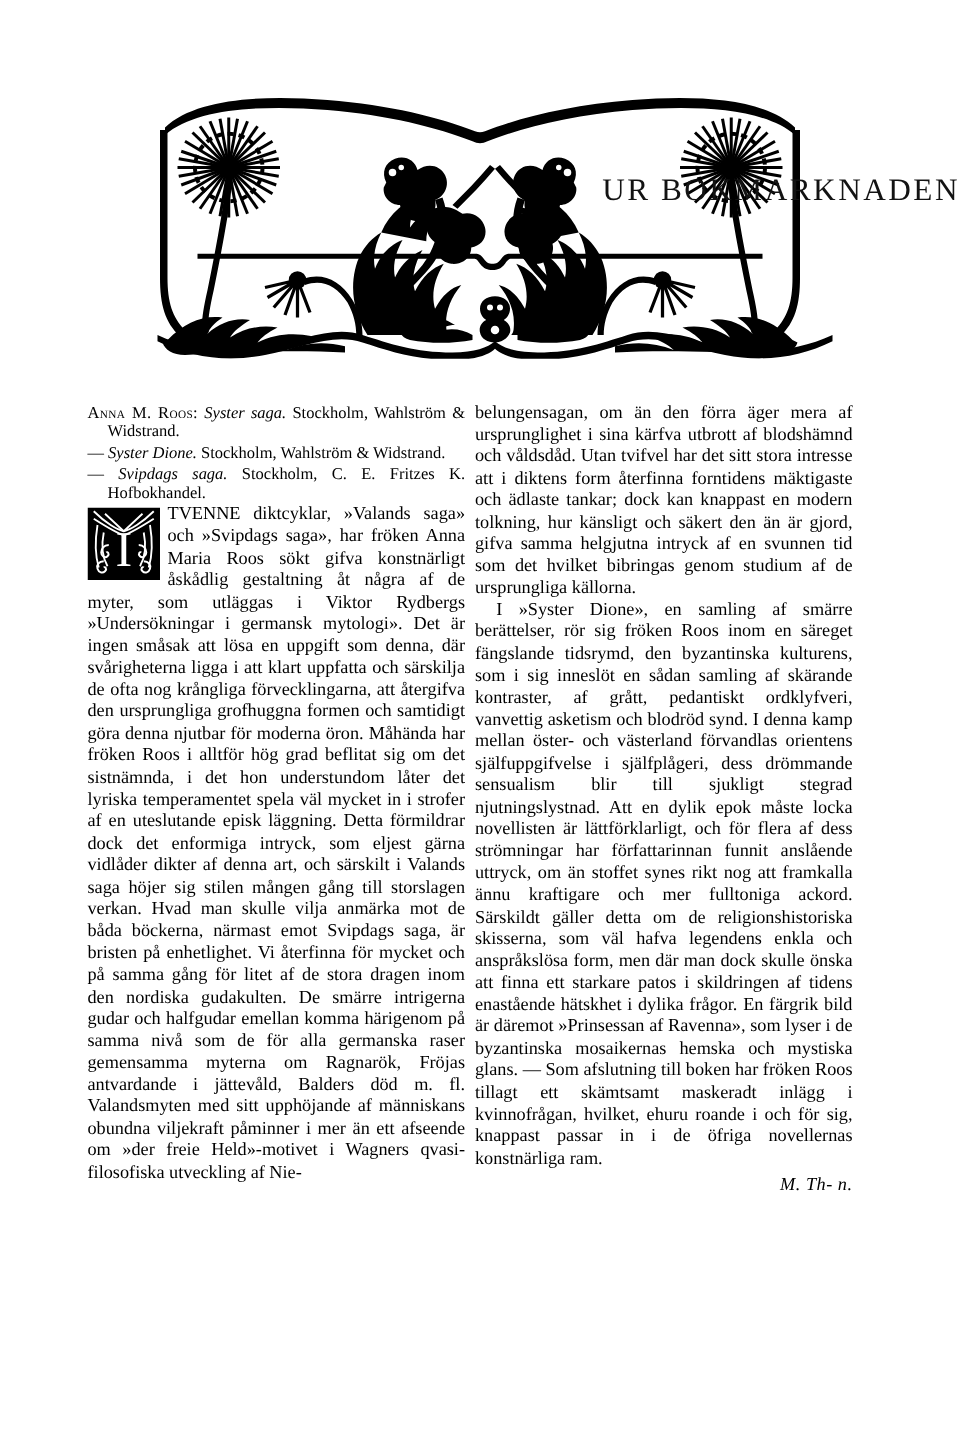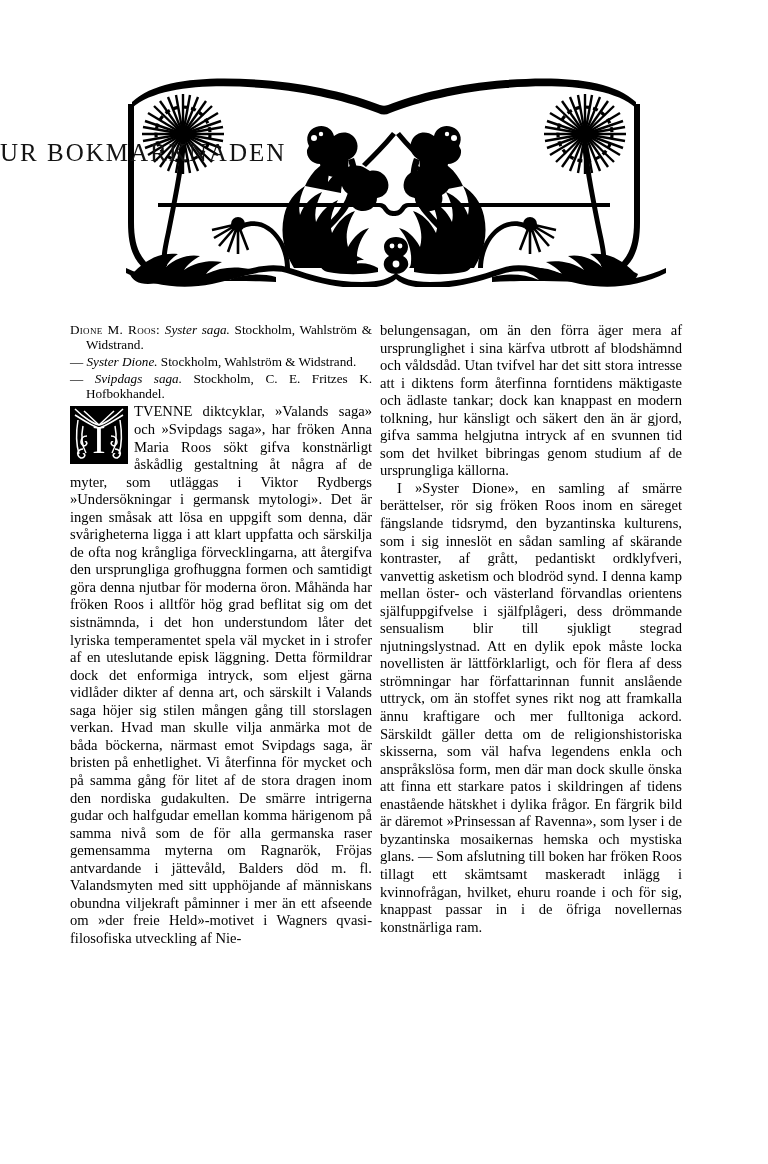--- a/index.html
+++ b/index.html
@@ -27,21 +27,21 @@
   #header-ornament svg {
     display: block;
     width: 100%;
     height: 100%;
   }
   #page-title {
     position: absolute;
     left: 0;
     top: 140px;
     width: 768px;
-    text-align: left;
+    text-align: right;
     font-family: "Liberation Serif", "DejaVu Serif", serif;
     font-size: 25px;
     letter-spacing: 2.0px;
     color: #131313;
     line-height: 1;
   }
 
   
   #columns {
     position: absolute;
@@ -320,21 +320,21 @@
     </g>
   </svg>
 </div>
 
 <div id="page-title">UR  BOKMARKNADEN</div>
 
 <div id="columns">
 
   <div class="column left">
 
-    <p class="biblio"><span class="smallcaps">Dione M. Roos:</span> <i>Syster saga.</i><span> Stockholm, Wahlström &amp; Widstrand.</span></p>
+    <p class="biblio"><span class="smallcaps">Anna M. Roos:</span> <i>Syster saga.</i><span> Stockholm, Wahlström &amp; Widstrand.</span></p>
 
     <p class="biblio"><span>—</span> <i>Syster Dione.</i><span> Stockholm, Wahlström &amp; Widstrand.</span></p>
 
     <p class="biblio"><span>—</span> <i>Svipdags saga.</i><span> Stockholm, C. E. Fritzes K. Hofbokhandel.</span></p>
 
     <p class="body-par">
       <span class="dropcap-wrap">
         <svg viewBox="0 0 58 58" xmlns="http://www.w3.org/2000/svg">
           <rect x="0" y="0" width="58" height="58" fill="#000000"></rect>
           <g stroke="#ffffff" stroke-width="1.5" fill="none">
@@ -358,16 +358,17 @@
     </p>
 
   </div>
 
   <div class="column right">
 
     <p class="body-par">belungensagan, om än den förra äger mera af ursprunglighet i sina kärfva utbrott af blodshämnd och våldsdåd. Utan tvifvel har det sitt stora intresse att i diktens form återfinna forntidens mäktigaste och ädlaste tankar; dock kan knappast en modern tolkning, hur känsligt och säkert den än är gjord, gifva samma helgjutna intryck af en svunnen tid som det hvilket bibringas genom studium af de ursprungliga källorna.</p>
 
     <p class="body-par indent">I »Syster Dione», en samling af smärre berättelser, rör sig fröken Roos inom en säreget fängslande tidsrymd, den byzantinska kulturens, som i sig inneslöt en sådan samling af skärande kontraster, af grått, pedantiskt ordklyfveri, vanvettig asketism och blodröd synd. I denna kamp mellan öster- och västerland förvandlas orientens själfuppgifvelse i själfplågeri, dess drömmande sensualism blir till sjukligt stegrad njutningslystnad. Att en dylik epok måste locka novellisten är lättförklarligt, och för flera af dess strömningar har författarinnan funnit anslående uttryck, om än stoffet synes rikt nog att framkalla ännu kraftigare och mer fulltoniga ackord. Särskildt gäller detta om de religionshistoriska skisserna, som väl hafva legendens enkla och anspråkslösa form, men där man dock skulle önska att finna ett starkare patos i skildringen af tidens enastående hätskhet i dylika frågor. En färgrik bild är däremot »Prinsessan af Ravenna», som lyser i de byzantinska mosaikernas hemska och mystiska glans. — Som afslutning till boken har fröken Roos tillagt ett skämtsamt maskeradt inlägg i kvinnofrågan, hvilket, ehuru roande i och för sig, knappast passar in i de öfriga novellernas konstnärliga ram.</p>
 
+    <p class="signature">M. Th- n.</p>
 
   </div>
 
 </div>
 
 </body></html>

